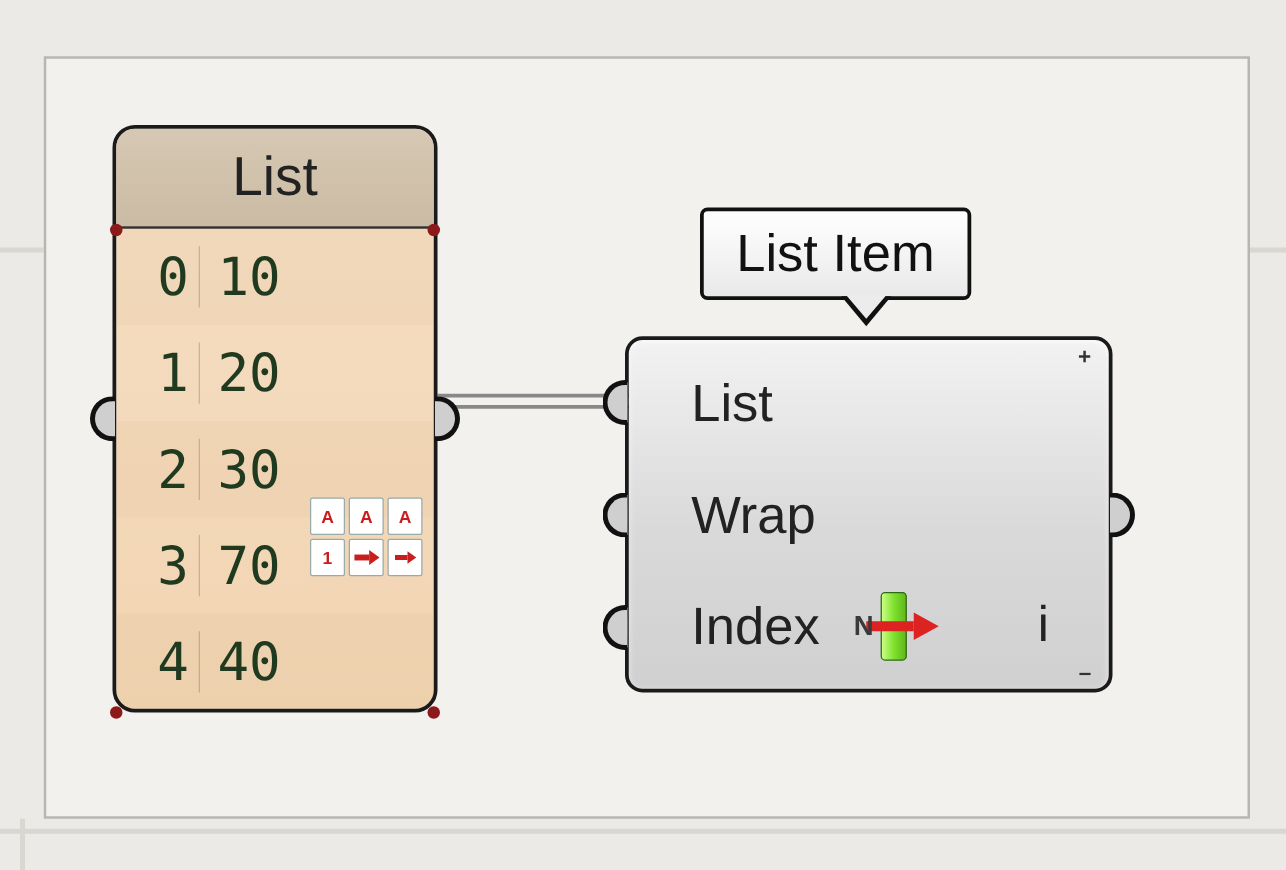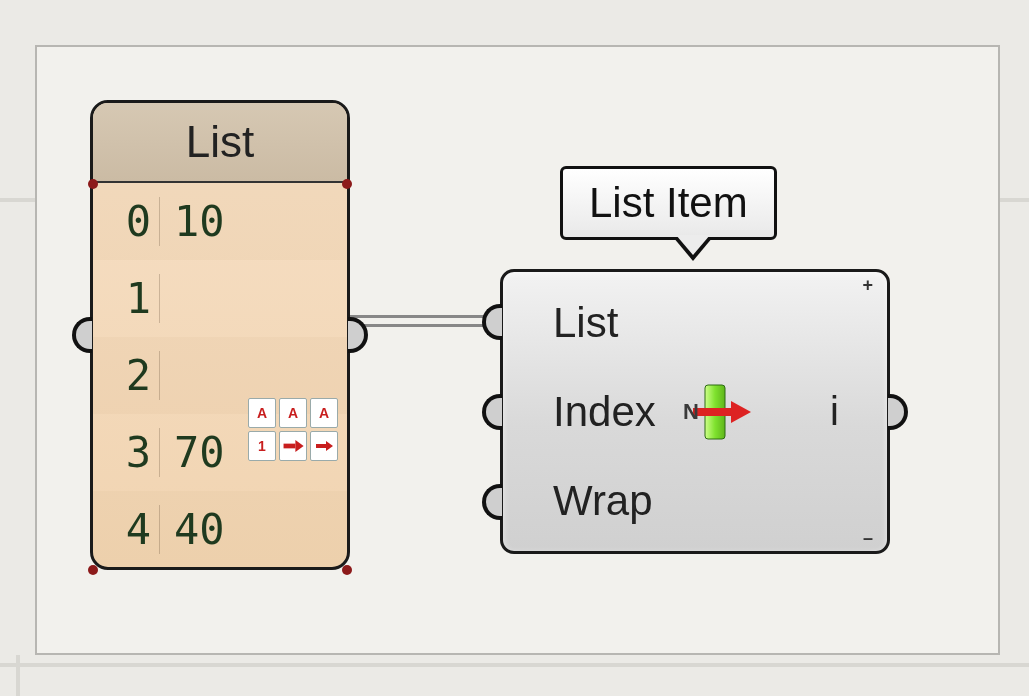--- a/index.html
+++ b/index.html
@@ -258,23 +258,25 @@
   <div class="panel-node">
     <div class="panel-body">
       <div class="panel-title">List</div>
       <div class="panel-rows">
         <div class="panel-row">
           <div class="panel-idx">0</div>
           <div class="panel-val">10</div>
         </div>
         <div class="panel-row">
           <div class="panel-idx">1</div>
+          <div class="panel-val">20</div>
         </div>
         <div class="panel-row">
           <div class="panel-idx">2</div>
+          <div class="panel-val">30</div>
         </div>
         <div class="panel-row">
           <div class="panel-idx">3</div>
           <div class="panel-val">70</div>
         </div>
         <div class="panel-row">
           <div class="panel-idx">4</div>
           <div class="panel-val">40</div>
         </div>
       </div>
@@ -290,20 +292,23 @@
     <div class="sel-dot" style="right:-2px; bottom:-5px;"></div>
   </div>
 
   <div class="comp-node">
     <div class="comp-body">
       <div class="zf" style="right:14px; top:4px;">+</div>
       <div class="zf" style="right:14px; bottom:4px;">–</div>
       <div class="comp-params">
         <div class="comp-row">
           <span class="comp-in-label">List</span>
+        </div>
+        <div class="comp-row">
+          <span class="comp-in-label">Wrap</span>
         </div>
         <div class="comp-row">
           <span class="comp-in-label">Index</span>
           <span class="comp-icon">
             <svg viewBox="0 0 78 62">
 
               <rect x="30" y="4" width="20" height="54" rx="3" fill="url(#g1)" stroke="#2C6A13" stroke-width="1"></rect>
               <defs>
                 <linearGradient id="g1" x1="0" x2="1">
                   <stop offset="0" stop-color="#CFFF8A"></stop>
@@ -312,23 +317,20 @@
                 </linearGradient>
               </defs>
 
               <rect x="18" y="27" width="38" height="8" fill="#D22"></rect>
               <polygon points="56,20 76,31 56,42" fill="#D22"></polygon>
 
               <text x="8" y="38" font-family="Arial" font-size="22" font-weight="bold" fill="#3A3A3A">N</text>
             </svg>
           </span>
           <span class="comp-out-label">i</span>
-        </div>
-        <div class="comp-row">
-          <span class="comp-in-label">Wrap</span>
         </div>
       </div>
     </div>
 
     <div class="grip grip-half-left" style="left:-18px; top:35px;"></div>
     <div class="grip grip-half-left" style="left:-18px; top:125px;"></div>
     <div class="grip grip-half-left" style="left:-18px; top:215px;"></div>
 
     <div class="grip grip-half-right" style="right:-18px; top:125px;"></div>
   </div>

